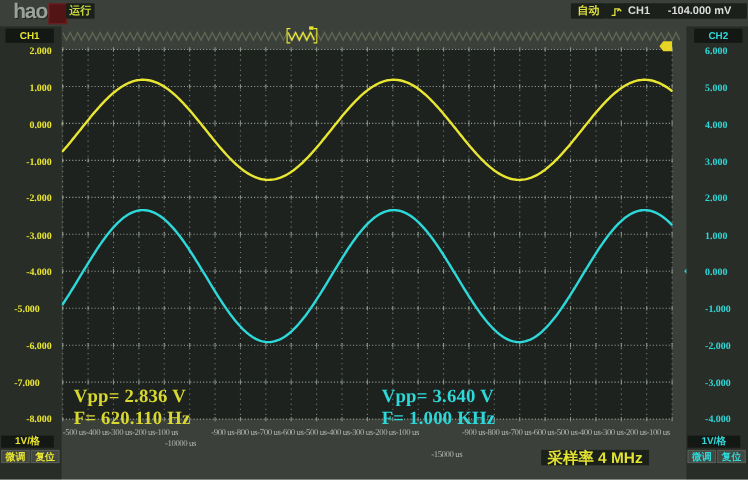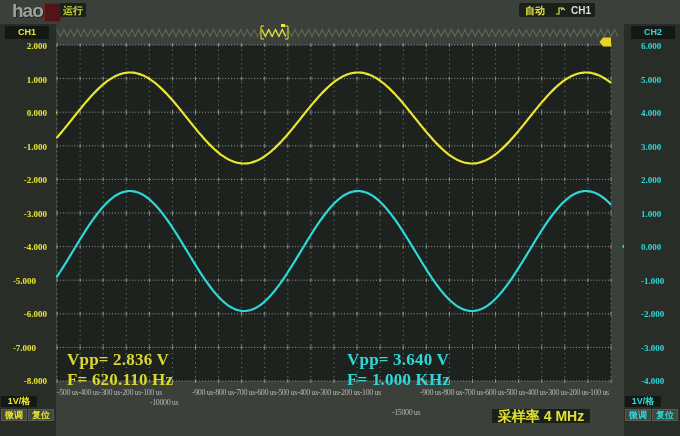--- a/index.html
+++ b/index.html
@@ -25,21 +25,21 @@
   .panel{top:24px;width:56px;height:412px;background:#292d27;}
   #left-panel{left:0;}
   #right-panel{left:624px;}
   .ch-header{top:26px;width:44px;height:13px;background:#13171370;
        font-size:9px;font-weight:bold;text-align:center;line-height:13px;
        background:#141814;}
   #ch1-header{left:5px;color:#e8e632;}
   #ch2-header{left:631px;color:#2ed8d8;}
   .scale-label{position:absolute;font-family:"Liberation Serif",serif;
        font-size:9px;font-weight:bold;width:45px;height:10px;line-height:10px;}
-  .vdiv-strip{top:396px;width:36px;height:11px;background:#141814;
+  .vdiv-strip{top:396px;width:48px;height:11px;background:#141814;
        font-size:9px;font-weight:bold;text-align:center;line-height:11px;}
   .side-btn{top:409px;width:26px;height:12px;background:#424741;border:1px solid #565b54;
        box-sizing:border-box;font-size:9px;font-weight:bold;text-align:center;line-height:10px;}
   
   #plot-bg{left:57px;top:45px;width:554px;height:336px;background:#1d221e;}
   #gfx{left:0;top:0;}
   .meas{position:absolute;font-family:"Liberation Serif",serif;font-size:17px;
        font-weight:bold;letter-spacing:0.2px;}
   .taxis{position:absolute;font-family:"Liberation Serif",serif;font-size:8px;
        letter-spacing:-0.4px;color:#b2b6b0;white-space:nowrap;}
@@ -77,20 +77,21 @@
   <div class="abs" id="logo">haoD</div>
   <div class="abs" id="logo-seal"></div>
   <div class="abs badge" id="run-badge">运行</div>
   <div class="abs badge" id="trig-mode">自动</div>
   <div class="abs badge" id="trig-slope">
     <svg width="12" height="13">
       <path d="M2,10 h3 v-6 h4 M7.2,6.2 L9,4.2 L10.8,6.2" stroke="#e2e240" stroke-width="1.2" fill="none"></path>
     </svg>
   </div>
   <div class="abs badge" id="trig-src">CH1</div>
+  <div class="abs badge" id="trig-level">-104.000 mV</div>
 
   <div class="abs panel" id="left-panel"></div>
   <div class="abs panel" id="right-panel"></div>
   <div class="abs ch-header" id="ch1-header">CH1</div>
   <div class="abs ch-header" id="ch2-header">CH2</div>
 
   <div class="abs" id="ch1-scale">
       <span class="scale-label" style="color: rgb(232, 230, 50); top: 41px; left: 2px; text-align: right;">2.000</span>
       <span class="scale-label" style="color: rgb(232, 230, 50); top: 74.5px; left: 2px; text-align: right;">1.000</span>
       <span class="scale-label" style="color: rgb(232, 230, 50); top: 108px; left: 2px; text-align: right;">0.000</span>

